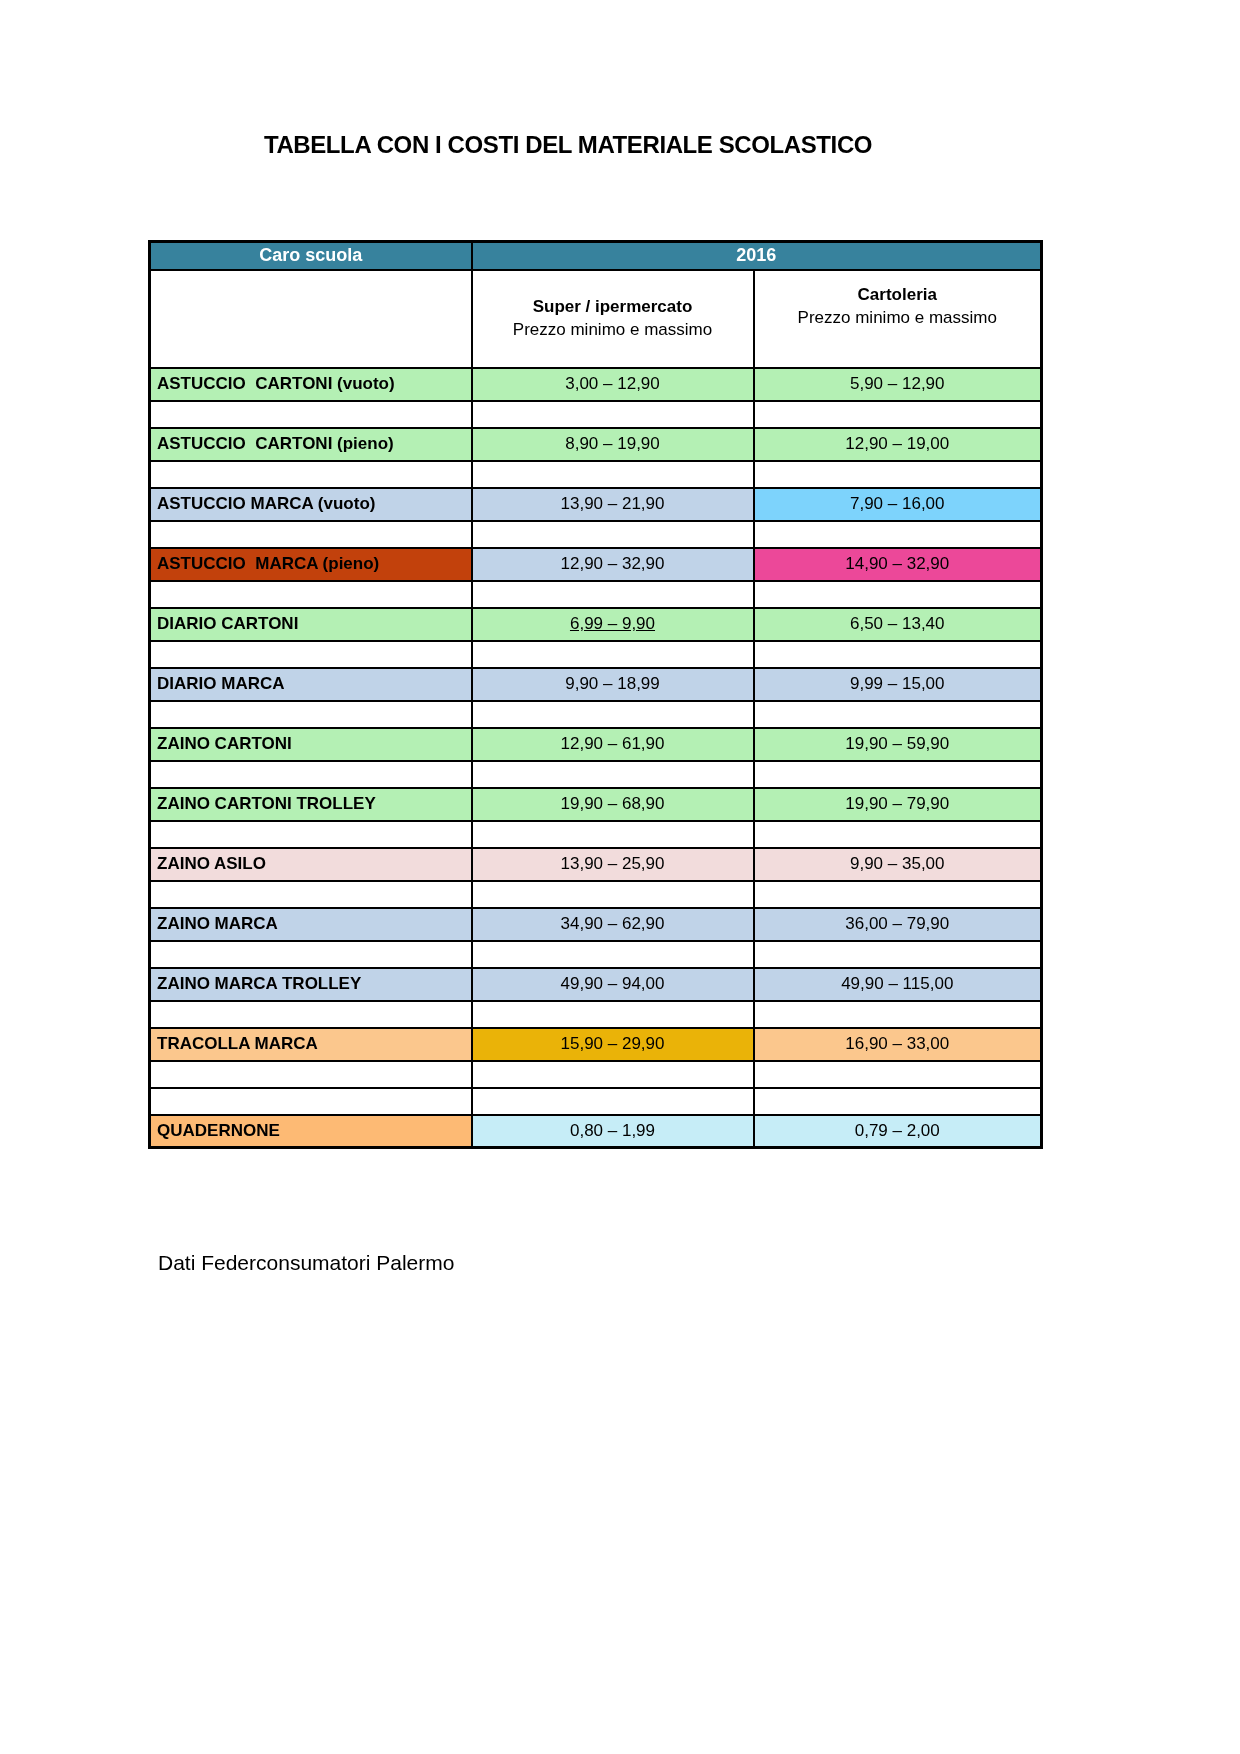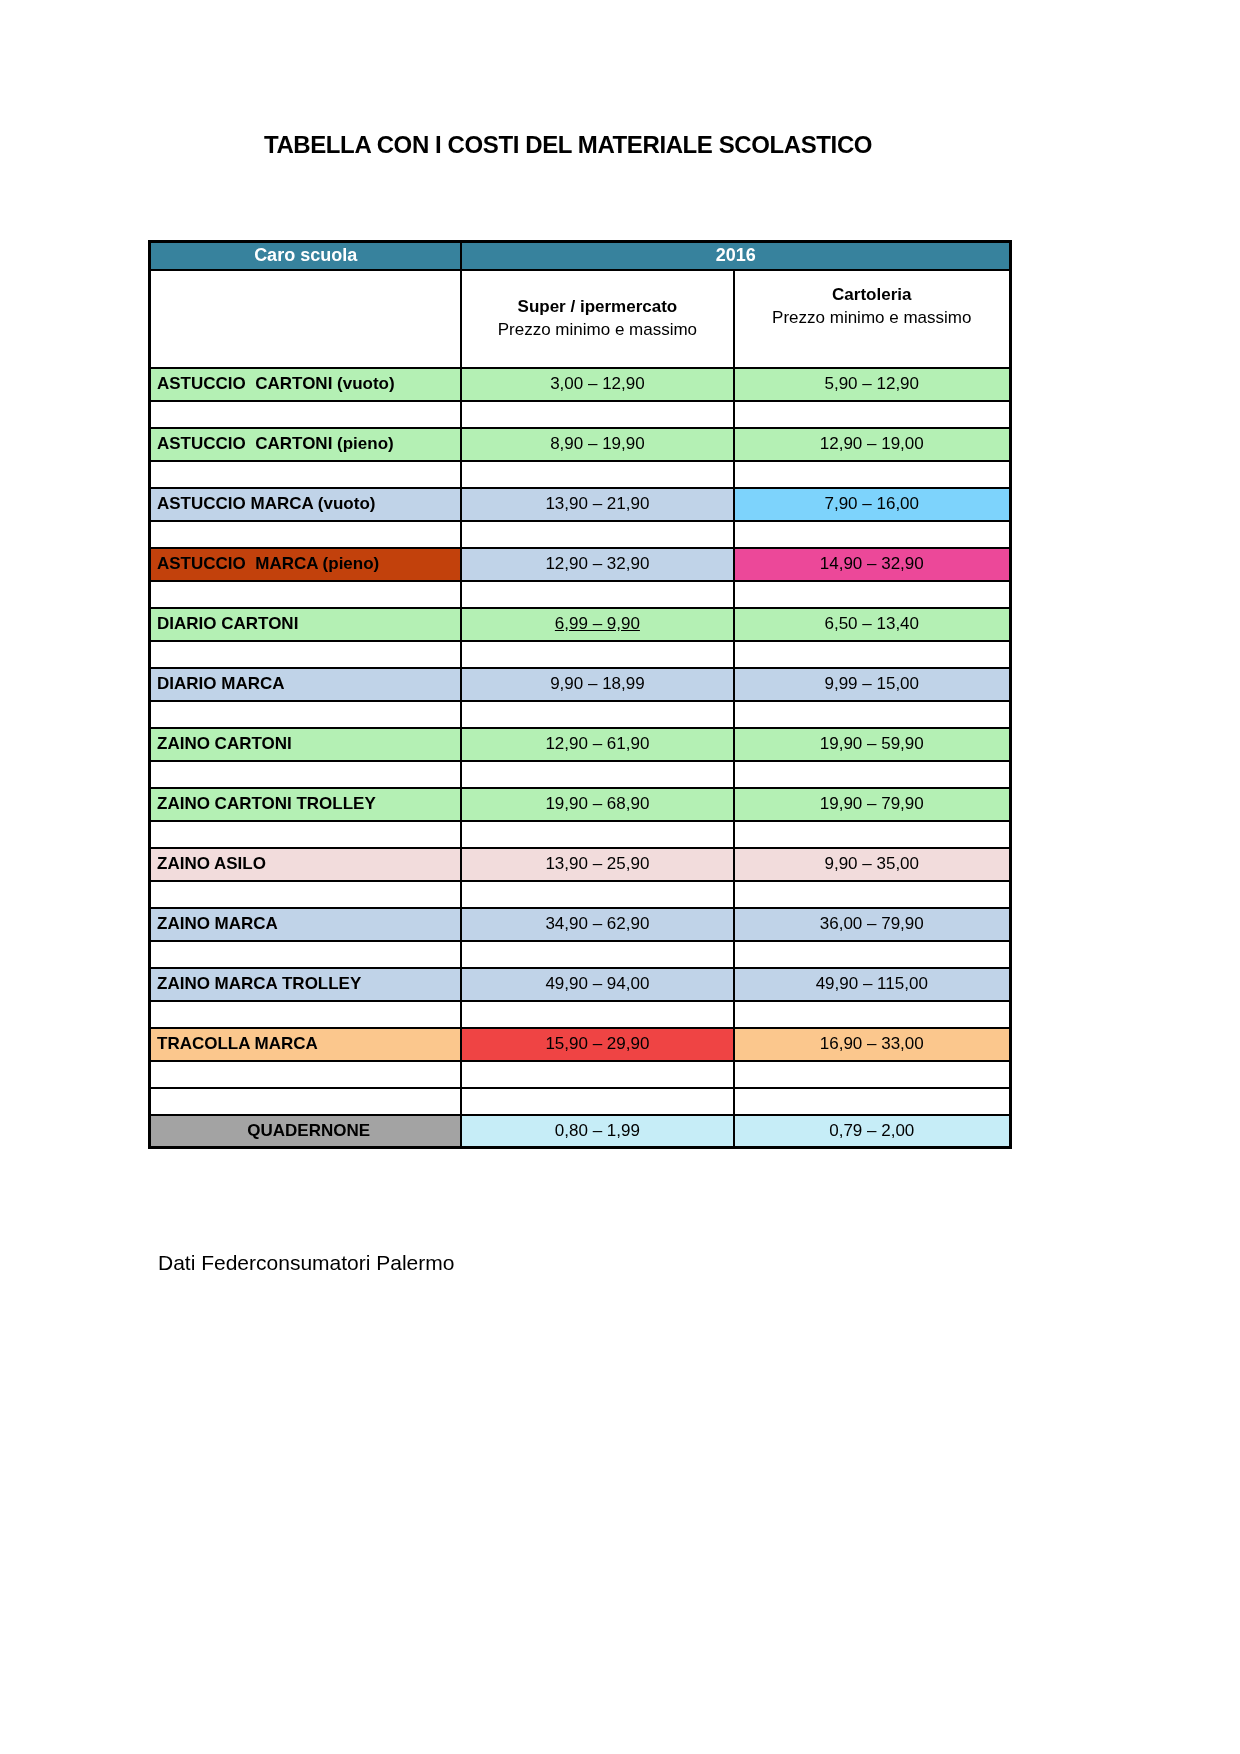--- a/index.html
+++ b/index.html
@@ -1,18 +1,18 @@
 <!DOCTYPE html>
 <html><head>
 <meta charset="utf-8">
 <style>
   html, body { margin: 0; padding: 0; background: #ffffff; }
   .page {
     position: relative;
-    width: 1012px;
+    width: 1240px;
     height: 1754px;
     background: #ffffff;
     font-family: "Liberation Sans", sans-serif;
     color: #000;
     overflow: hidden;
   }
   .title {
     position: absolute;
     top: 131px;
     left: 148px;
@@ -225,37 +225,37 @@
       <td class="value-cell" style="background: rgb(192, 211, 232);">49,90 – 115,00</td>
     </tr>
     <tr class="spacer-row">
           <td></td>
           <td></td>
           <td></td>
         </tr>
 
     <tr class="data-row">
       <td class="label-cell" style="background: rgb(251, 199, 141);">TRACOLLA MARCA</td>
-      <td class="value-cell" style="background: #ef4444;">15,90 – 29,90</td>
+      <td class="value-cell" style="background: #eab308;">15,90 – 29,90</td>
       <td class="value-cell" style="background: rgb(251, 199, 141);">16,90 – 33,00</td>
     </tr>
     <tr class="spacer-row">
           <td></td>
           <td></td>
           <td></td>
         </tr>
 
     <tr class="spacer-row">
           <td></td>
           <td></td>
           <td></td>
         </tr>
 
     <tr class="data-row">
-      <td class="label-cell" style="background: #a3a3a3; text-align: center;">QUADERNONE</td>
+      <td class="label-cell" style="background: #fdba74;">QUADERNONE</td>
       <td class="value-cell" style="background: rgb(198, 237, 247);">0,80 – 1,99</td>
       <td class="value-cell" style="background: rgb(198, 237, 247);">0,79 – 2,00</td>
     </tr>
   </tbody>
     </table>
 
   <div class="footer">Dati Federconsumatori Palermo</div>
 
 </div>
 

